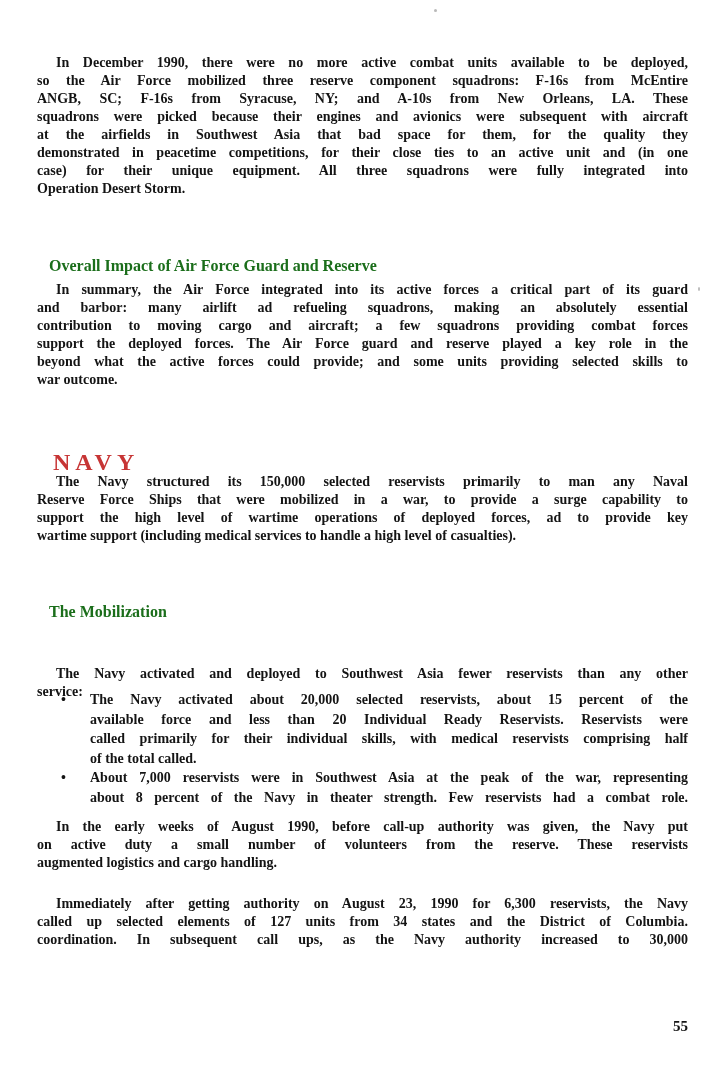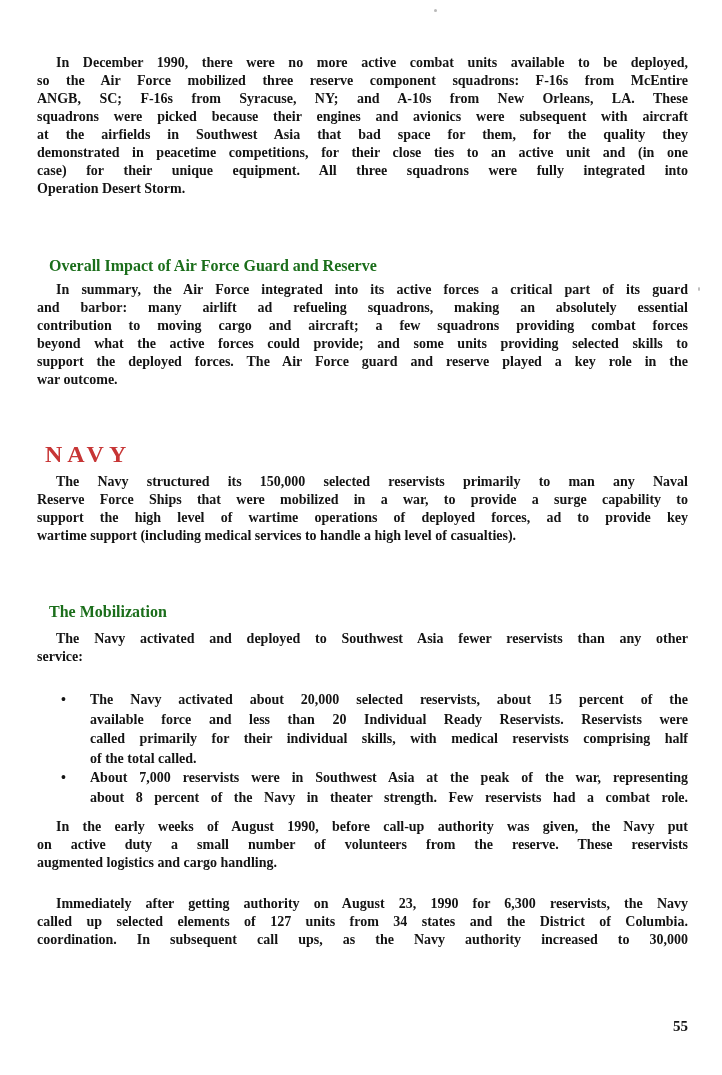--- a/index.html
+++ b/index.html
@@ -16,21 +16,21 @@
   .block { position: absolute; left: 37px; width: 651px; }
   .para { font-size: 14px; line-height: 18px; }
   .pline { text-align: justify; text-align-last: justify; }
   .pline.end { text-align-last: left; }
   .pline.ind { text-indent: 19px; }
   .h-green {
     margin: 12px; color: var(--green, #1b6e1b);
     font-size: 16px; line-height: 20px; font-weight: bold;
   }
   .h-red {
-    margin: 8px; color: var(--red, #c73535);
+    margin: 16px; color: var(--red, #c73535);
     font-size: 24px; line-height: 26px; font-weight: bold;
     letter-spacing: 5px;
   }
   .bullets { font-size: 14px; }
   .bullet { display: flex; }
   .dot {
     width: 53px; padding-left: 24px; box-sizing: border-box;
     font-size: 14px; line-height: 19.5px;
   }
   .btext { width: 598px; line-height: 19.5px; }
@@ -58,37 +58,37 @@
       <div class="pline">case) for their unique equipment. All three squadrons were fully integrated into</div>
       <div class="pline end">Operation Desert Storm.</div>
     </div>
 
   <h3 class="block h-green" style="top:244px">Overall Impact of Air Force Guard and Reserve</h3>
 
   <div class="block para" style="top:281px">
       <div class="pline ind">In summary, the Air Force integrated into its active forces a critical part of its guard</div>
       <div class="pline">and barbor: many airlift ad refueling squadrons, making an absolutely essential</div>
       <div class="pline">contribution to moving cargo and aircraft; a few squadrons providing combat forces</div>
+      <div class="pline">support the deployed forces. The Air Force guard and reserve played a key role in the</div>
       <div class="pline">beyond what the active forces could provide; and some units providing selected skills to</div>
-      <div class="pline">support the deployed forces. The Air Force guard and reserve played a key role in the</div>
       <div class="pline end">war outcome.</div>
     </div>
 
   <h2 class="block h-red" style="top:433px">NAVY</h2>
 
   <div class="block para" style="top:473px">
       <div class="pline ind">The Navy structured its 150,000 selected reservists primarily to man any Naval</div>
       <div class="pline">Reserve Force Ships that were mobilized in a war, to provide a surge capability to</div>
       <div class="pline">support the high level of wartime operations of deployed forces, ad to provide key</div>
       <div class="pline end">wartime support (including medical services to handle a high level of casualties).</div>
     </div>
 
   <h3 class="block h-green" style="top:590px">The Mobilization</h3>
 
-  <div class="block para" style="top:630px">
+  <div class="block para" style="top:665px">
       <div class="pline ind">The Navy activated and deployed to Southwest Asia fewer reservists than any other</div>
       <div class="pline end">service:</div>
     </div>
 
   <div class="block bullets" style="top:690px">
     <div class="bullet">
       <span class="dot">•</span>
       <div class="btext">
           <div class="pline">The Navy activated about 20,000 selected reservists, about 15 percent of the</div>
           <div class="pline">available force and less than 20 Individual Ready Reservists. Reservists were</div>

